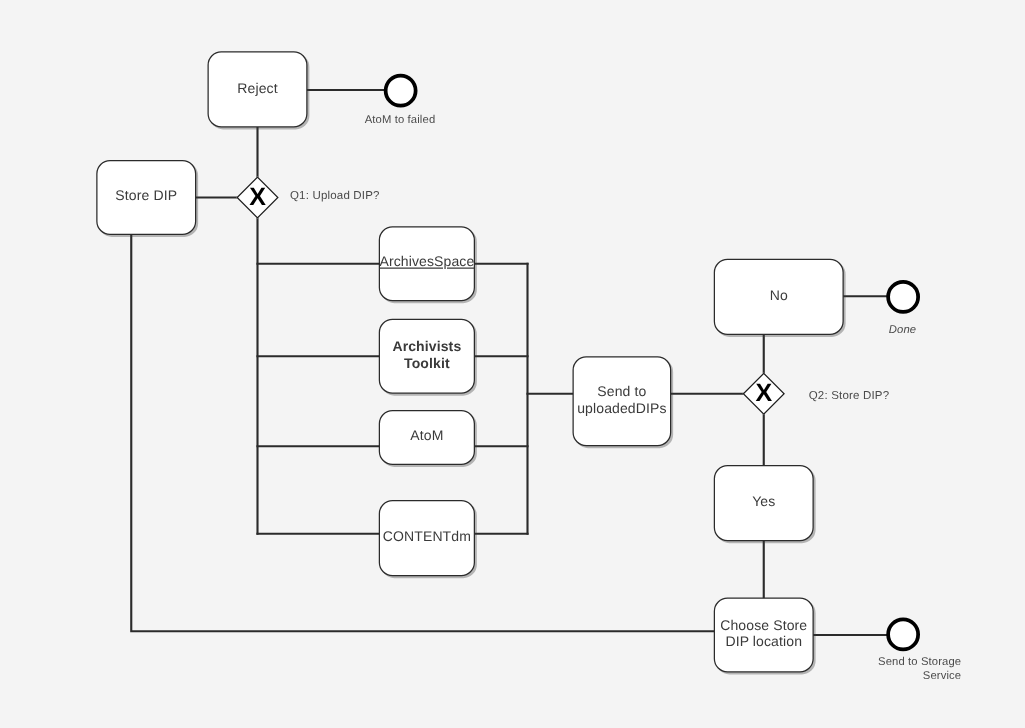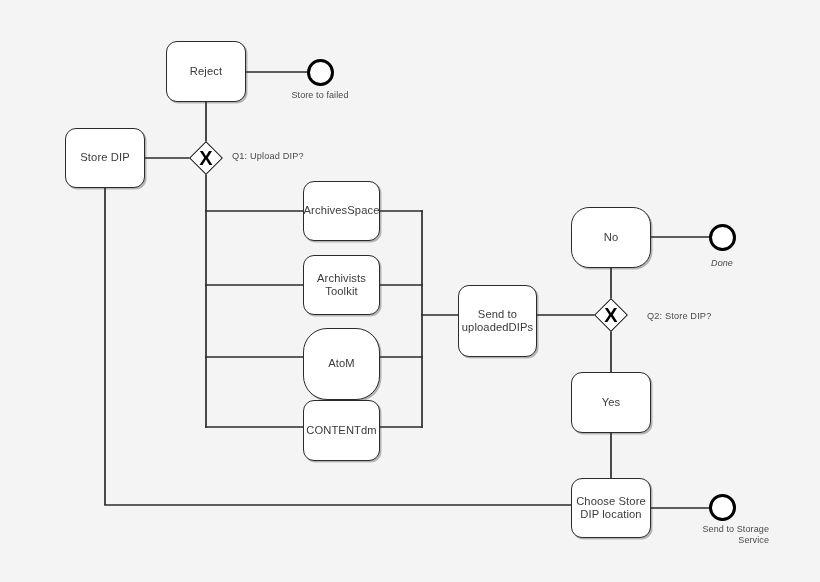--- a/index.html
+++ b/index.html
@@ -154,47 +154,47 @@
       <line x1="651" y1="508" x2="709" y2="508"></line>
 
       <polyline points="105,188 105,505 571,505"></polyline>
     </g>
   </svg>
 
   <div class="task" style="left:166px; top:41px; width:80px; height:61px;">
     <span>Reject</span>
   </div>
 
-  <div class="task" style="left:65px; top:128px; width:80px; height:60px;">
+  <div class="task" style="left:77px; top:128px; width:80px; height:60px;">
     <span>Store DIP</span>
   </div>
 
-  <div class="task" style="left:303px; top:181px; width:77px; height:60px;">
+  <div class="task" style="left:303px; top:181px; width:77px; height:60px;text-decoration:underline;">
     <span>ArchivesSpace</span>
   </div>
 
-  <div class="task" style="left:303px; top:255px; width:77px; height:60px;">
+  <div class="task" style="left:303px; top:255px; width:77px; height:60px;font-weight:bold;">
     <span>Archivists
 Toolkit</span>
   </div>
 
-  <div class="task" style="left:303px; top:328px; width:77px; height:72px;border-radius:24px;">
+  <div class="task" style="left:303px; top:328px; width:77px; height:44px;">
     <span>AtoM</span>
   </div>
 
   <div class="task" style="left:303px; top:400px; width:77px; height:61px;">
     <span>CONTENTdm</span>
   </div>
 
   <div class="task" style="left:458px; top:285px; width:79px; height:72px;">
     <span>Send to
 uploadedDIPs</span>
   </div>
 
-  <div class="task" style="left:571px; top:207px; width:80px; height:61px;border-radius:18px;">
+  <div class="task" style="left:571px; top:207px; width:104px; height:61px;">
     <span>No</span>
   </div>
 
   <div class="task" style="left:571px; top:372px; width:80px; height:61px;">
     <span>Yes</span>
   </div>
 
   <div class="task" style="left:571px; top:478px; width:80px; height:60px;">
     <span>Choose Store
 DIP location</span>
@@ -206,21 +206,21 @@
   </div>
   <div class="gw-label" style="left:232px; top:151px;">Q1: Upload DIP?</div>
 
   <div class="gateway" style="left:594px; top:298px;">
     <div class="diamond"></div>
     <div class="xmark">X</div>
   </div>
   <div class="gw-label" style="left:647px; top:311px;">Q2: Store DIP?</div>
 
   <div class="endevent" style="left:307px; top:59px;"></div>
-  <div class="edge-label center" style="left:275px; top:90px; width:90px;">Store to failed</div>
+  <div class="edge-label center" style="left:275px; top:90px; width:90px;">AtoM to failed</div>
 
   <div class="endevent" style="left:709px; top:224px;"></div>
   <div class="edge-label center" style="left:677px; top:258px; width:90px;font-style:italic;">Done</div>
 
   <div class="endevent" style="left:709px; top:494px;"></div>
   <div class="edge-label center" style="left:677px; top:524px; width:92px;text-align:right;">Send to Storage
 Service</div>
 
 </div>
 

